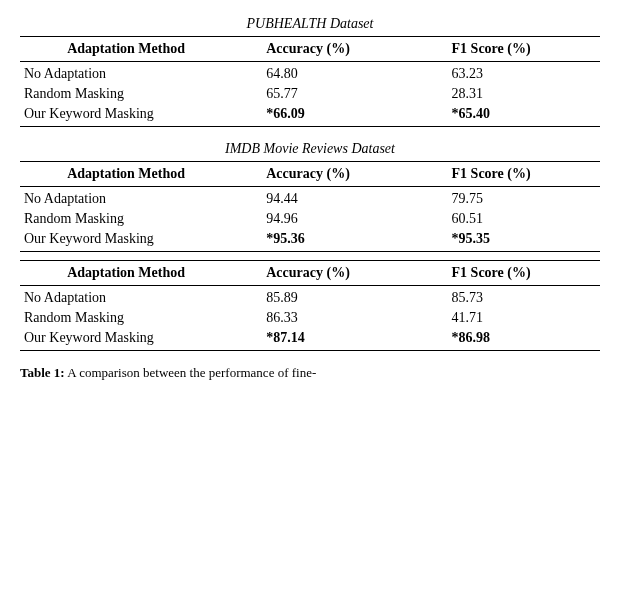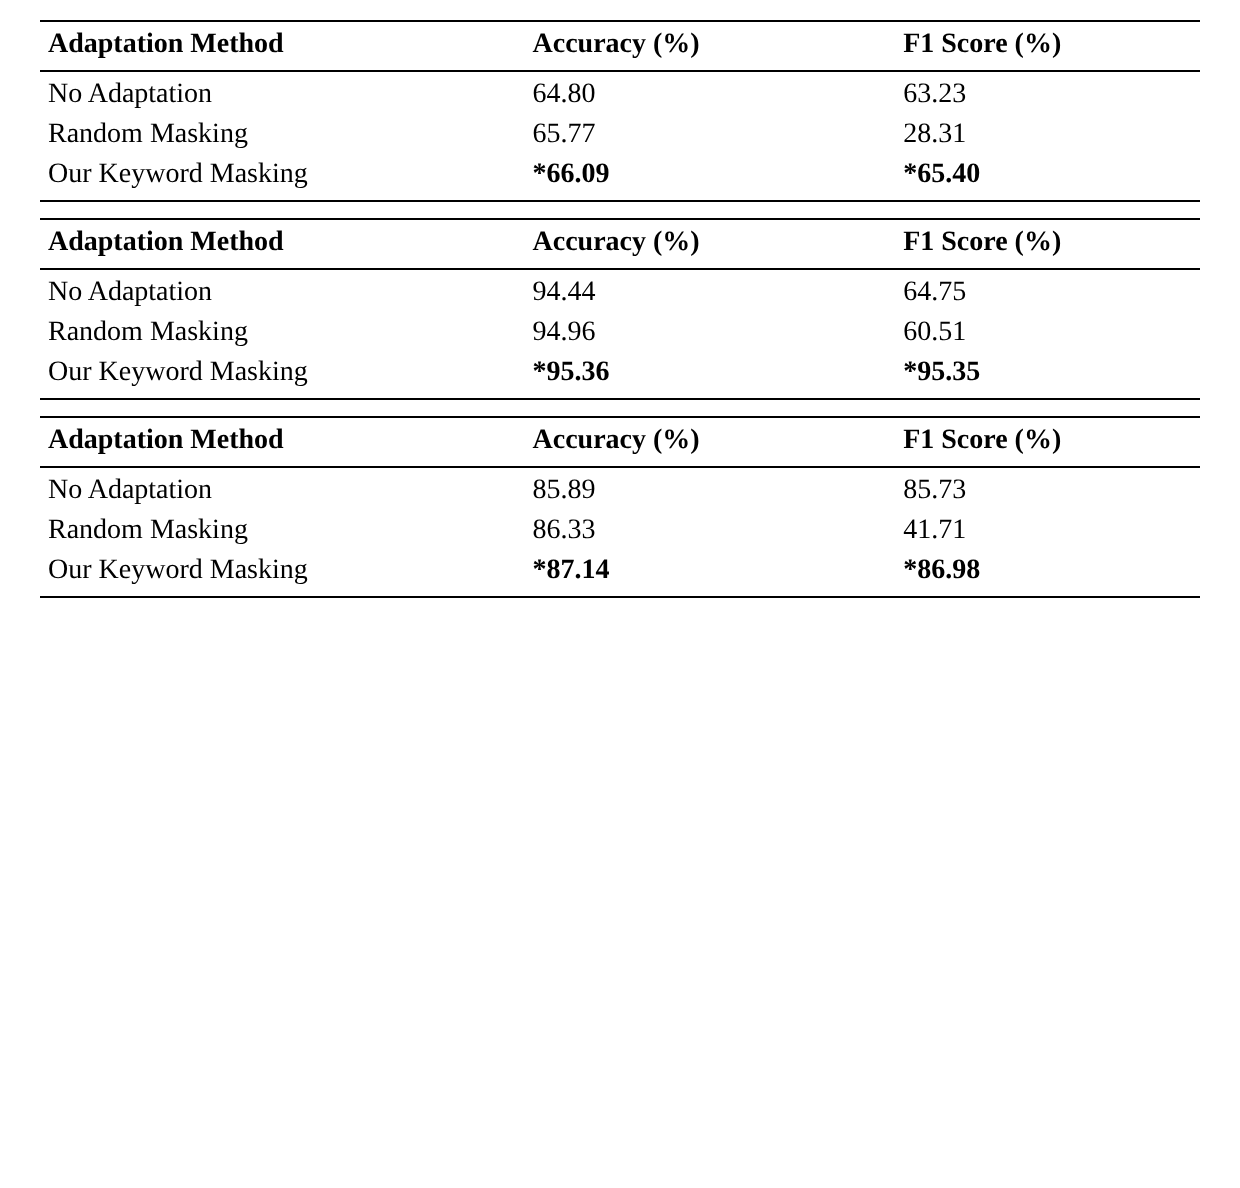--- a/index.html
+++ b/index.html
@@ -39,21 +39,21 @@
       border-collapse: collapse;
       font-size: 14px;
     }
 
     thead tr {
       border-top: 1.5px solid #000;
       border-bottom: 1px solid #000;
     }
 
     th {
-      text-align: left;
+      text-align: center;
       font-weight: bold;
       padding: 4px 8px 4px 4px;
     }
 
     th:first-child {
       padding-left: 4px;
     }
 
     th:not(:first-child) {
       text-align: left;
@@ -93,20 +93,21 @@
     .caption-label {
       font-weight: bold;
     }
   </style>
 </head>
 <body>
 
 <div class="page-container">
 
   <div class="dataset-section">
+    <div class="dataset-title">PUBHEALTH Dataset</div>
     <table>
       <thead>
         <tr>
           <th>Adaptation Method</th>
           <th>Accuracy (%)</th>
           <th>F1 Score (%)</th>
         </tr>
       </thead>
       <tbody>
         <tr>
@@ -122,33 +123,34 @@
         <tr>
           <td>Our Keyword Masking</td>
           <td class="bold-val">*66.09</td>
           <td class="bold-val">*65.40</td>
         </tr>
       </tbody>
     </table>
   </div>
 
   <div class="dataset-section">
+    <div class="dataset-title">IMDB Movie Reviews Dataset</div>
     <table>
       <thead>
         <tr>
           <th>Adaptation Method</th>
           <th>Accuracy (%)</th>
           <th>F1 Score (%)</th>
         </tr>
       </thead>
       <tbody>
         <tr>
           <td>No Adaptation</td>
           <td>94.44</td>
-          <td>64.75</td>
+          <td>79.75</td>
         </tr>
         <tr>
           <td>Random Masking</td>
           <td>94.96</td>
           <td>60.51</td>
         </tr>
         <tr>
           <td>Our Keyword Masking</td>
           <td class="bold-val">*95.36</td>
           <td class="bold-val">*95.35</td>
@@ -179,14 +181,17 @@
         </tr>
         <tr>
           <td>Our Keyword Masking</td>
           <td class="bold-val">*87.14</td>
           <td class="bold-val">*86.98</td>
         </tr>
       </tbody>
     </table>
   </div>
 
+  <div class="table-caption">
+    <span class="caption-label">Table 1:</span><span> A comparison between the performance of fine-</span>
+  </div>
 
 </div>
 
 </body></html>

